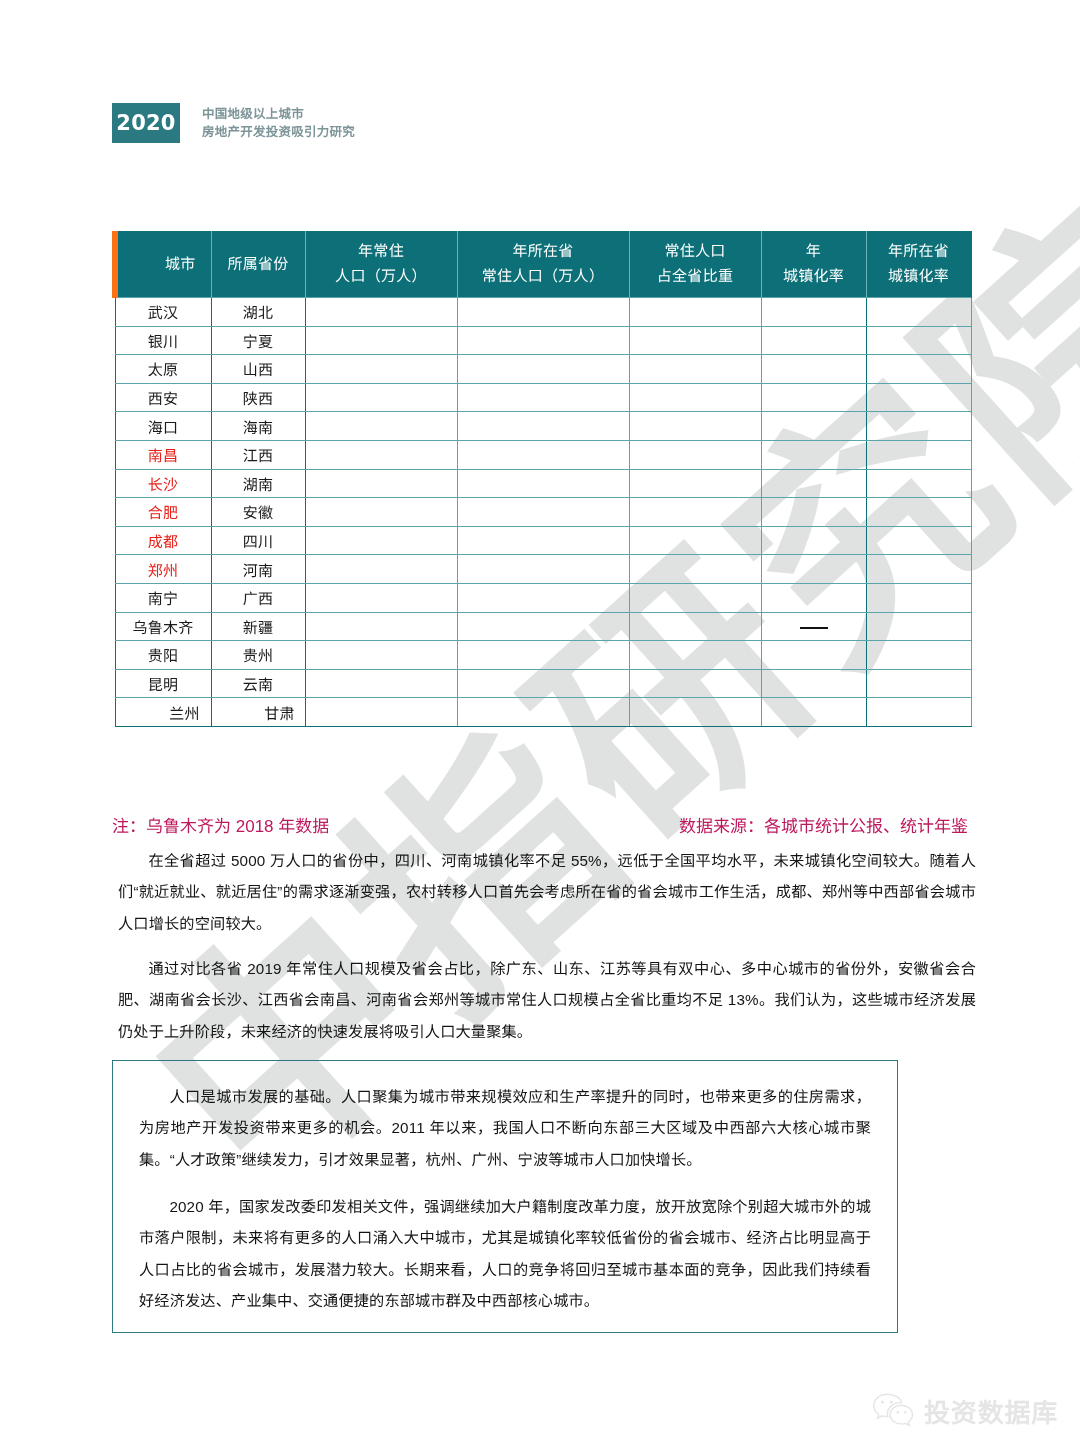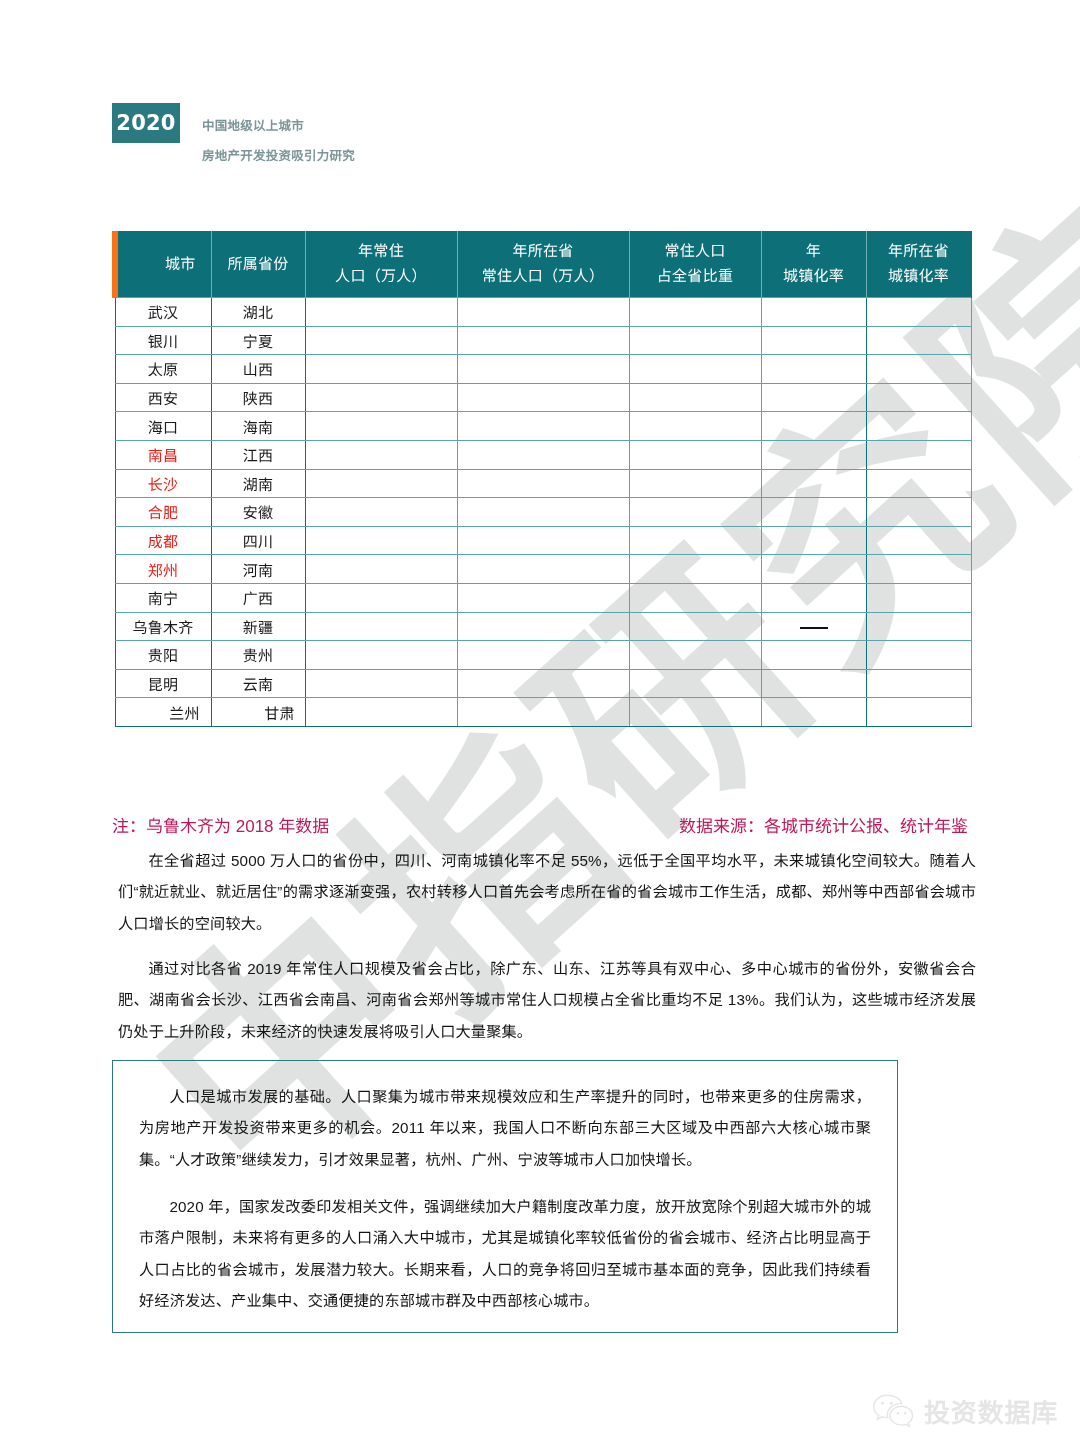--- a/index.html
+++ b/index.html
@@ -66,21 +66,20 @@
   .header-titles {
     margin-left: 22px;
     padding-top: 2px;
     line-height: 1.45;
   }
   .header-titles div {
     font-size: 12.5px;
     color: #7d9599;
     font-weight: 600;
     letter-spacing: 0.02em;
-    margin-top: 12px;
   }
 
   
   .data-table-wrap {
     position: absolute;
     left: 112px;
     top: 231px;
     width: 856px;
     z-index: 2;
   }
@@ -197,21 +196,21 @@
     letter-spacing: 0.01em;
   }
   .callout p:last-child { margin-bottom: 0; }
 
   
   .footer-brand {
     position: absolute;
     right: 22px;
     bottom: 26px;
     display: flex;
-    align-items: flex-end;
+    align-items: flex-start;
     gap: 10px;
     z-index: 2;
     opacity: 0.92;
   }
   .wechat-icon { width: 42px; height: 36px; display: block; }
   .footer-brand-text {
     font-size: 26px;
     color: #e3e3e3;
     font-weight: 600;
     font-family: "Liberation Serif", serif;

